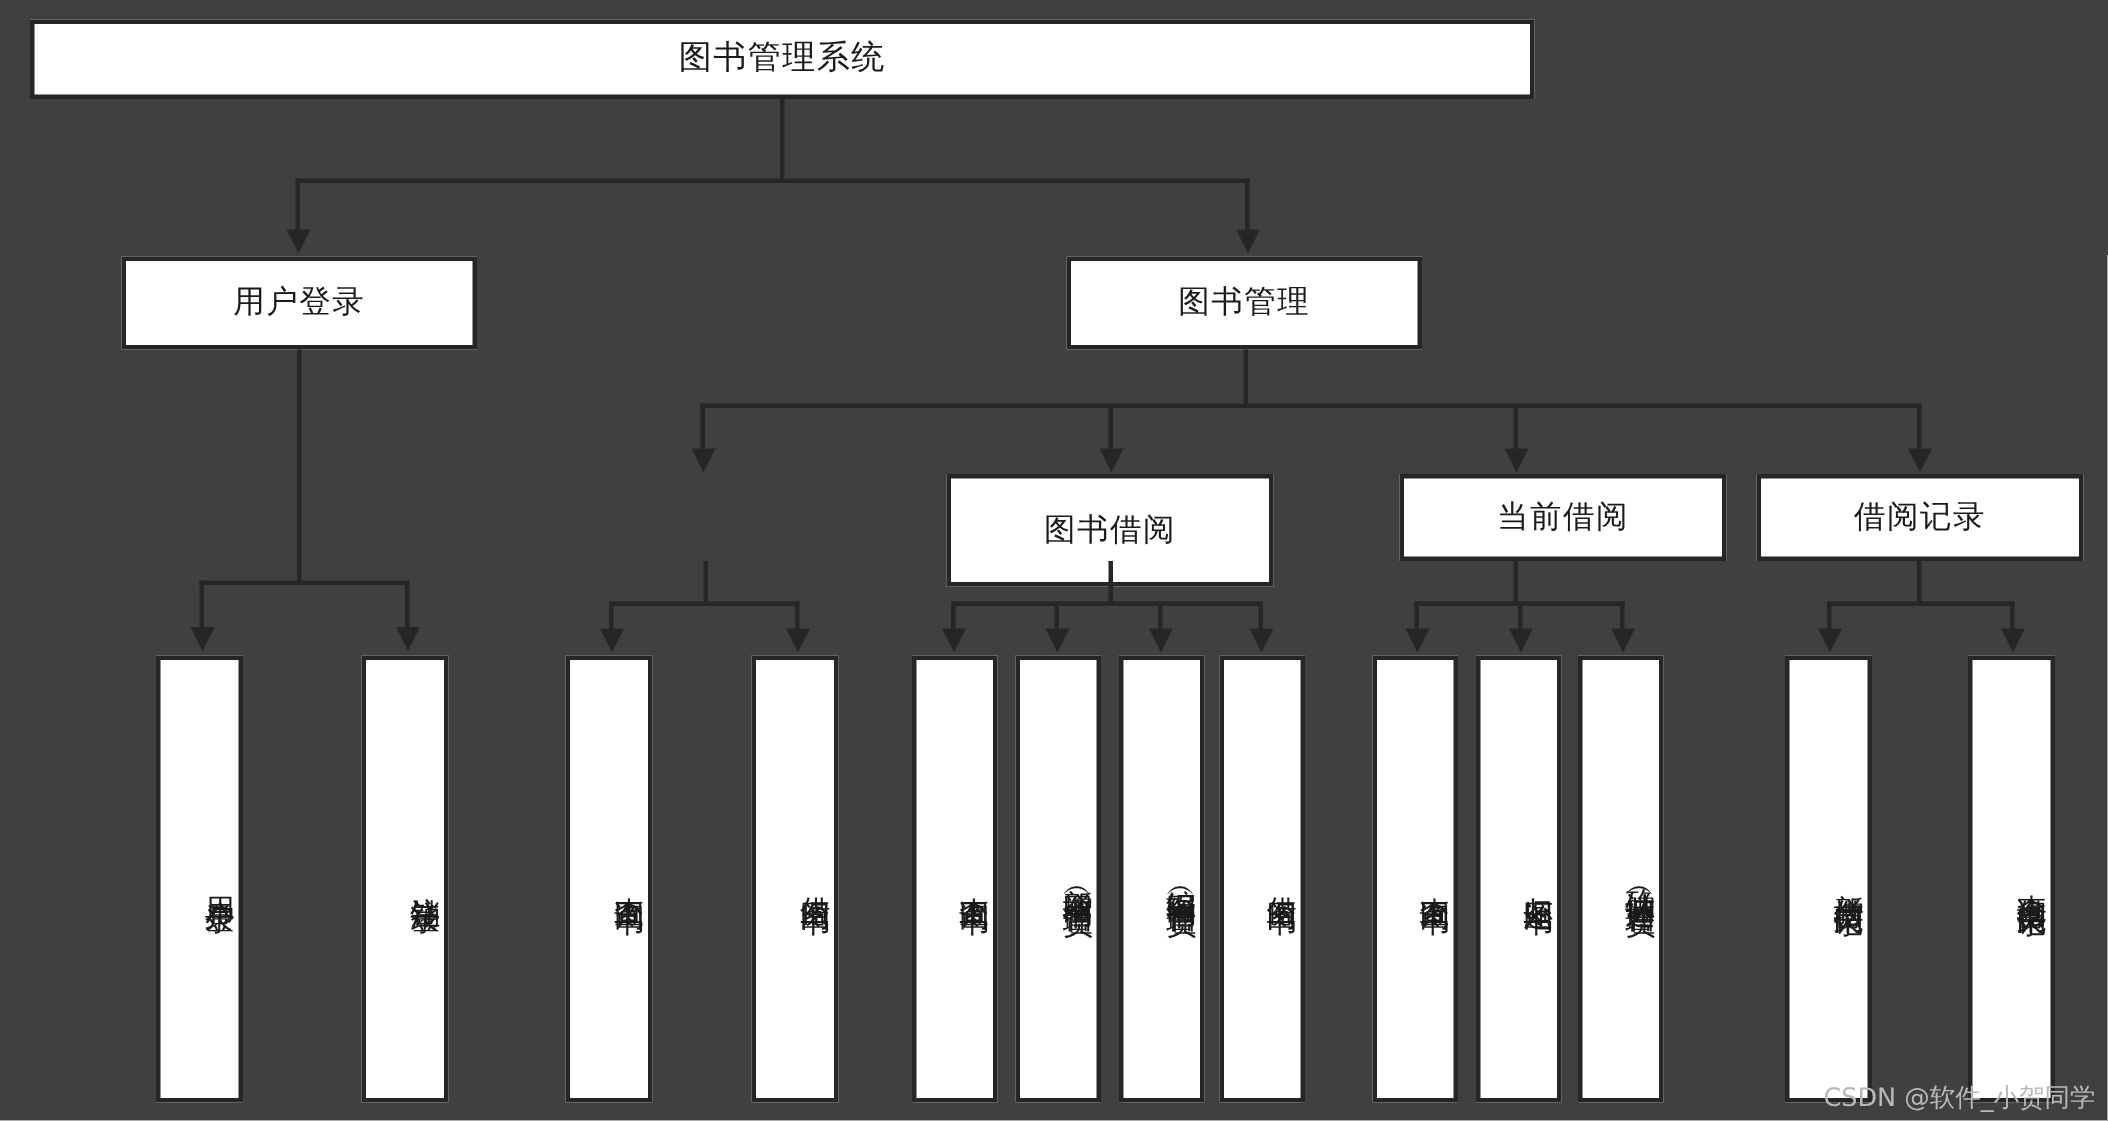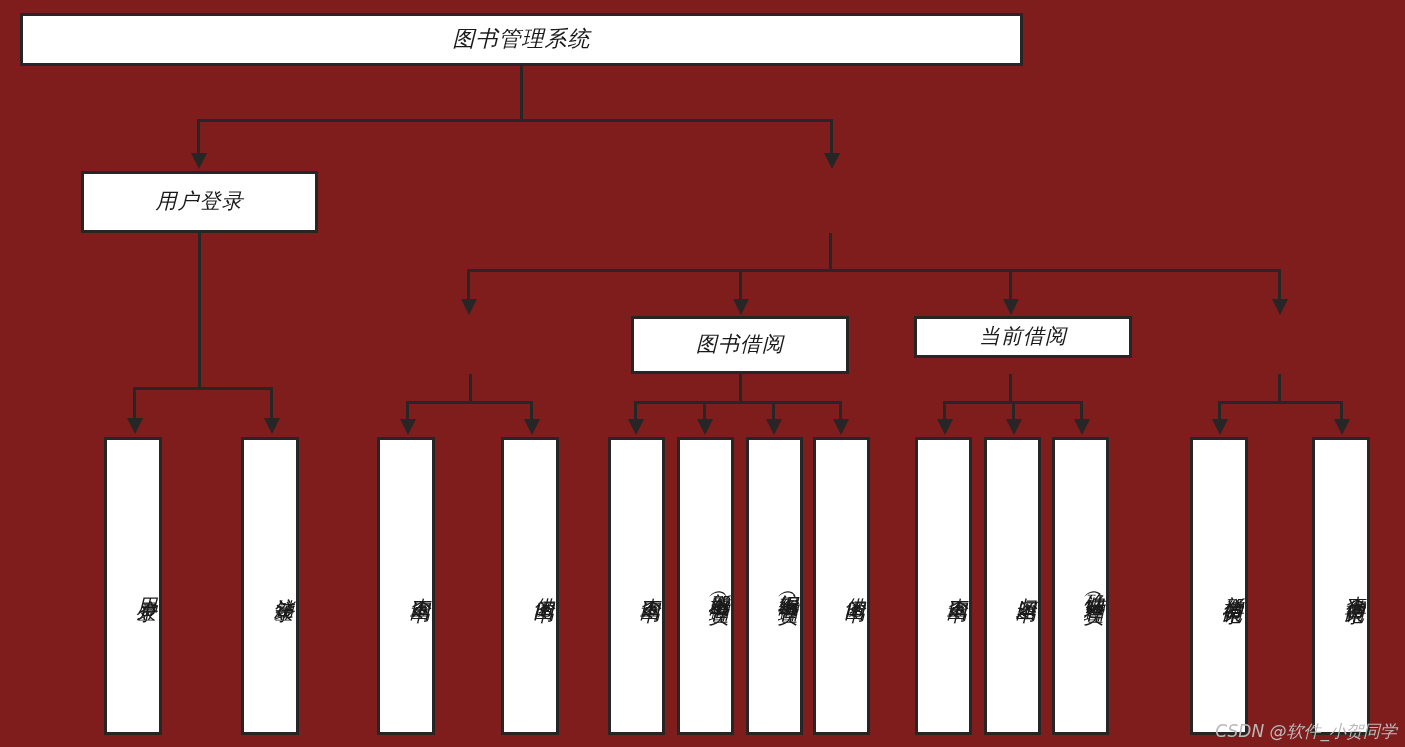--- a/index.html
+++ b/index.html
@@ -4,24 +4,23 @@
 <style>
   html, body {
     margin: 0;
     padding: 0;
     background: #ffffff;
   }
   #canvas {
     position: relative;
     width: 1405px;
     height: 747px;
-    background: #7f1d1d;
+    background: #404040;
     font-family: "DejaVu Sans", "Liberation Sans", sans-serif;
     overflow: hidden;
-    font-style: italic;
   }
   
   .node {
     position: absolute;
     box-sizing: border-box;
     border: 3px solid #262626;
     background: #ffffff;
     display: flex;
     align-items: center;
     justify-content: center;
@@ -93,44 +92,46 @@
   <div class="ln h" style="left:197px; top:119px; width:636px;"></div>
 
   <div class="ln v" style="left:197px; top:119px; height:36px;"></div>
   <div class="arrow" style="left:191px; top:153px;"></div>
 
   <div class="ln v" style="left:830px; top:119px; height:36px;"></div>
   <div class="arrow" style="left:824px; top:153px;"></div>
 
   <div class="node horiz" style="left:81px; top:171px; width:237px; height:62px;">用户登录</div>
 
+  <div class="node horiz" style="left:711px; top:171px; width:237px; height:62px;">图书管理</div>
 
   <div class="ln v" style="left:198px; top:233px; height:155px;"></div>
   <div class="ln h" style="left:133px; top:387px; width:137px;"></div>
   <div class="ln v" style="left:133px; top:387px; height:33px;"></div>
   <div class="arrow" style="left:127px; top:418px;"></div>
   <div class="ln v" style="left:270px; top:387px; height:33px;"></div>
   <div class="arrow" style="left:264px; top:418px;"></div>
 
   <div class="ln v" style="left:829px; top:233px; height:37px;"></div>
   <div class="ln h" style="left:467px; top:269px; width:814px;"></div>
   <div class="ln v" style="left:467px; top:269px; height:32px;"></div>
   <div class="arrow" style="left:461px; top:299px;"></div>
   <div class="ln v" style="left:739px; top:269px; height:32px;"></div>
   <div class="arrow" style="left:733px; top:299px;"></div>
   <div class="ln v" style="left:1009px; top:269px; height:32px;"></div>
   <div class="arrow" style="left:1003px; top:299px;"></div>
   <div class="ln v" style="left:1278px; top:269px; height:32px;"></div>
   <div class="arrow" style="left:1272px; top:299px;"></div>
 
 
-  <div class="node horiz" style="left:631px; top:316px; width:218px; height:58px;">图书借阅</div>
-
-  <div class="node horiz" style="left:914px; top:316px; width:218px; height:42px;text-align:right;">当前借阅</div>
-
+  <div class="node horiz" style="left:631px; top:316px; width:218px; height:75px;">图书借阅</div>
+
+  <div class="node horiz" style="left:933px; top:316px; width:218px; height:58px;text-align:right;">当前借阅</div>
+
+  <div class="node horiz" style="left:1171px; top:316px; width:218px; height:58px;">借阅记录</div>
 
   <div class="ln v" style="left:469px; top:374px; height:28px;"></div>
   <div class="ln h" style="left:406px; top:401px; width:127px;"></div>
   <div class="ln v" style="left:406px; top:401px; height:20px;"></div>
   <div class="arrow" style="left:400px; top:419px;"></div>
   <div class="ln v" style="left:530px; top:401px; height:20px;"></div>
   <div class="arrow" style="left:524px; top:419px;"></div>
 
   <div class="ln v" style="left:739px; top:374px; height:28px;"></div>
   <div class="ln h" style="left:634px; top:401px; width:208px;"></div>

